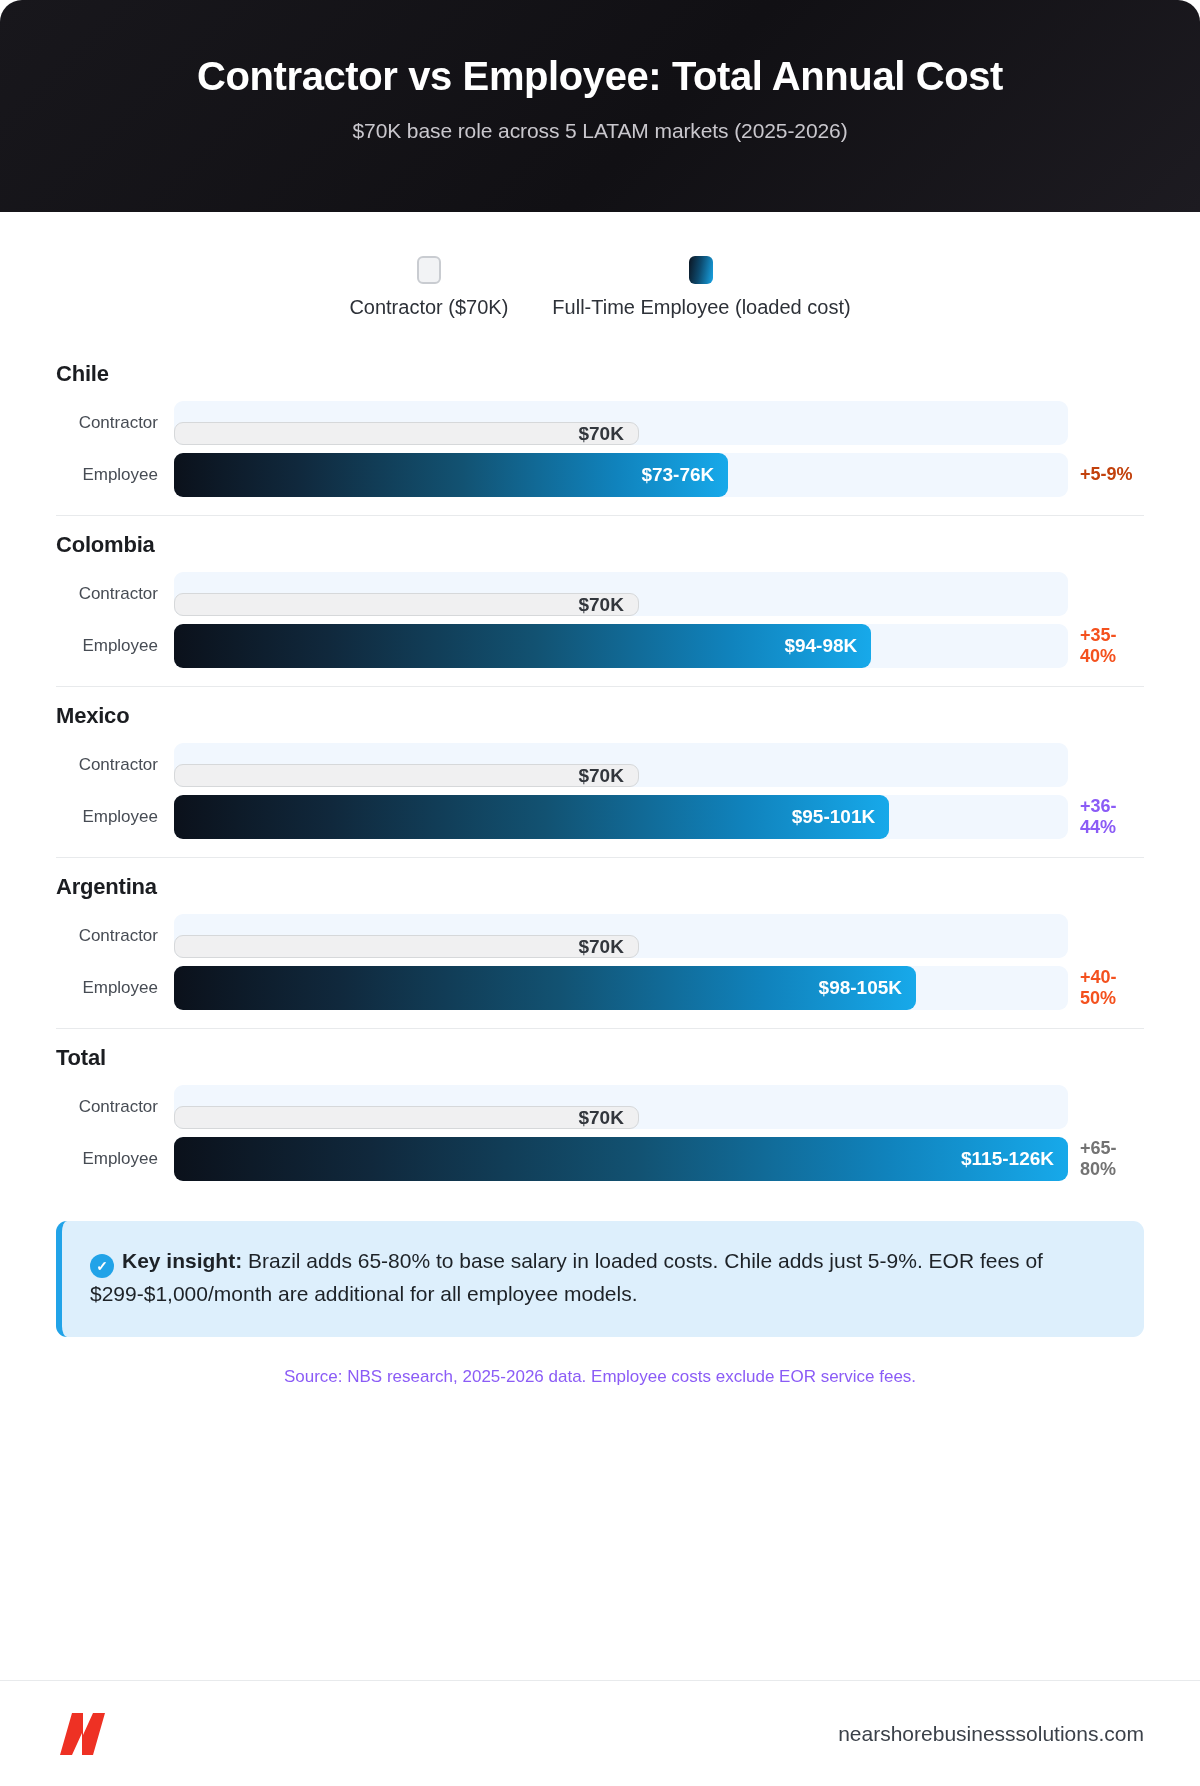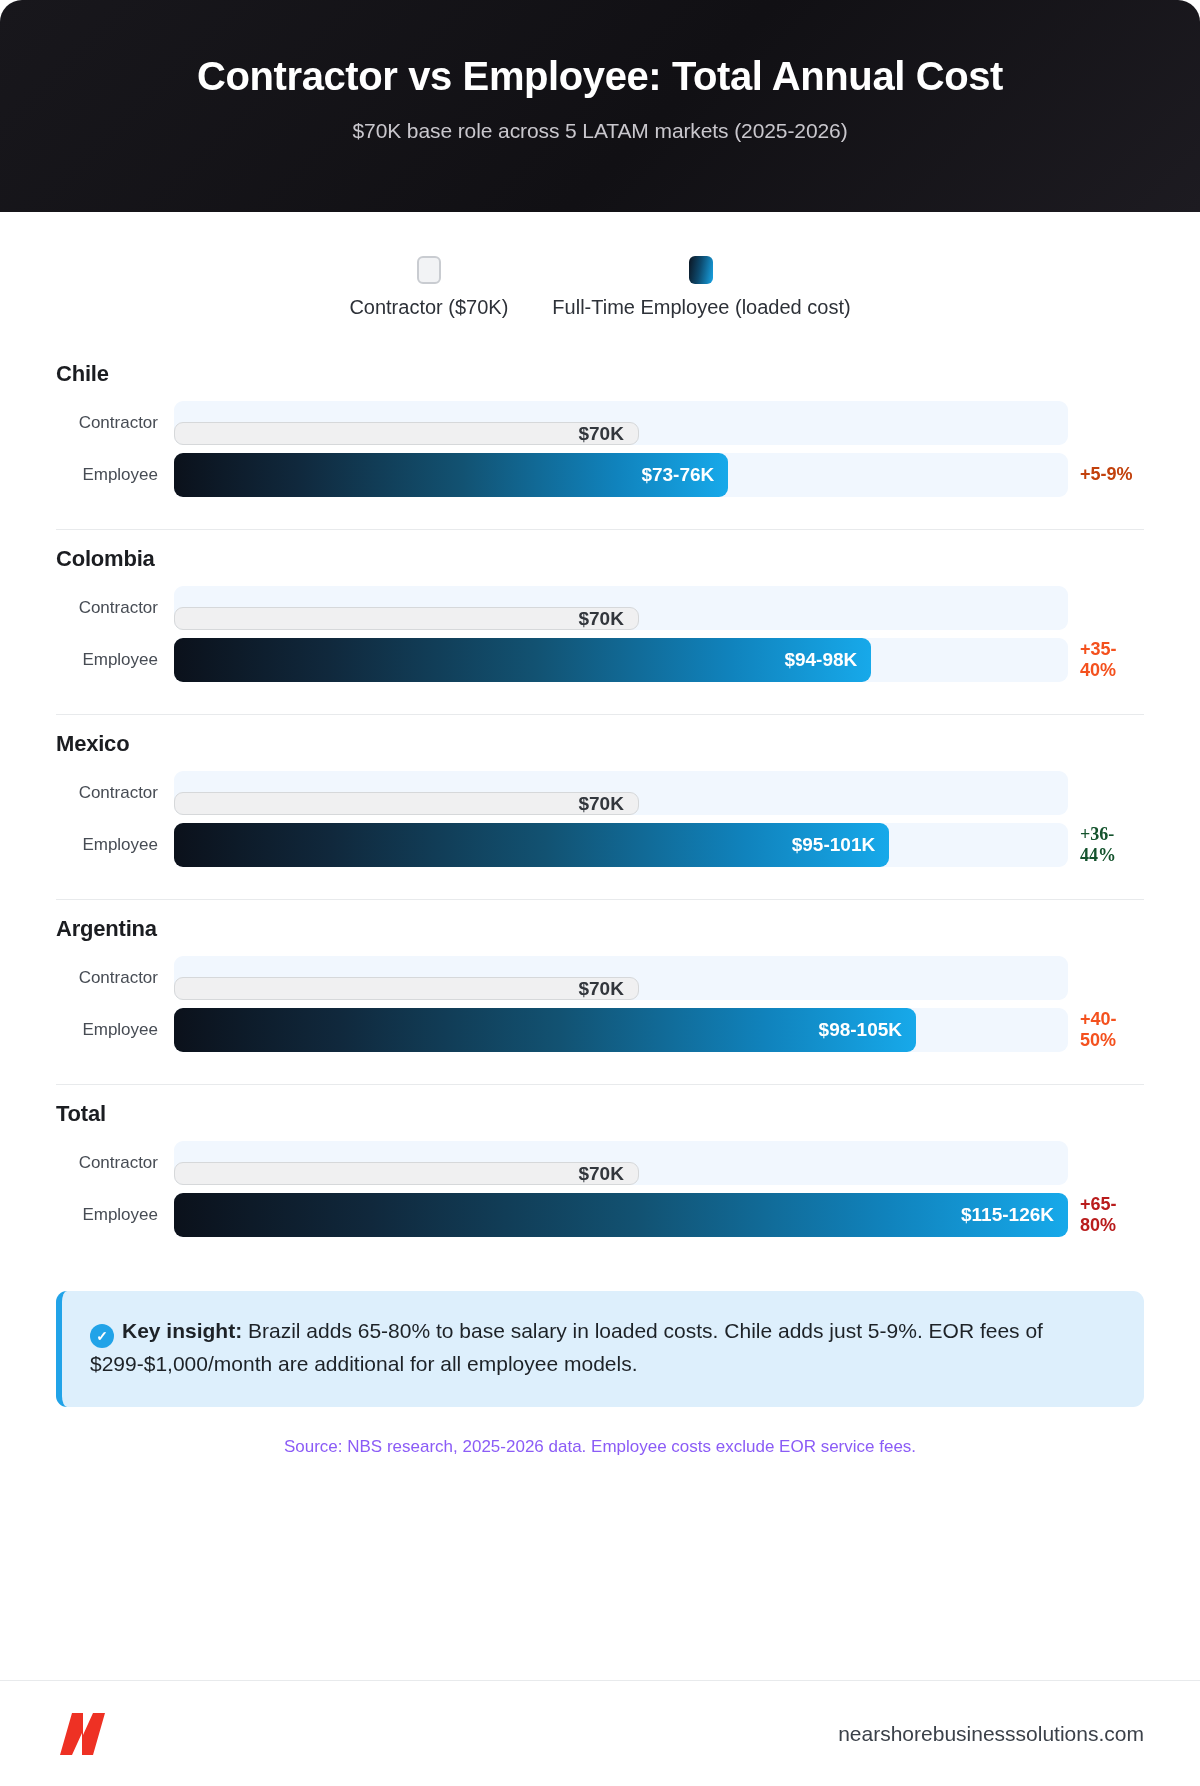--- a/index.html
+++ b/index.html
@@ -76,21 +76,21 @@
   .legend-swatch.employee {
     background: linear-gradient(100deg, #0c1420 0%, #0d4a6e 45%, #18a5e6 100%);
   }
   .legend-label {
     font-size: 20px;
     color: #2d3138;
   }
 
   
   .market {
-    padding: 16px 0 32px 0;
+    padding: 16px 0 18px 0;
     border-bottom: 1px solid #e8eaec;
   }
   .market:last-of-type { border-bottom: none; }
 
   .market-name {
     font-size: 22px;
     font-weight: bold;
     color: #1b1d21;
     margin-bottom: 14px;
     letter-spacing: -0.2px;
@@ -285,21 +285,21 @@
             </div>
             <div class="delta spacer"></div>
           </div>
           <div class="bar-row">
             <div class="row-label">Employee</div>
             <div class="track">
               <div class="fill employee" style="width: 80%;">
                 <span class="fill-value">$95-101K</span>
               </div>
             </div>
-            <div class="delta" style="color: #14532d; font-family: Liberation Serif, serif;">+36-44%</div>
+            <div class="delta" style="color: #8b5cf6;">+36-44%</div>
           </div>
         </div>
         <div class="market">
           <div class="market-name">Argentina</div>
           <div class="bar-row">
             <div class="row-label">Contractor</div>
             <div class="track">
               <div class="fill contractor" style="width: 52%;">
                 <span class="fill-value">$70K</span>
               </div>
@@ -327,21 +327,21 @@
             </div>
             <div class="delta spacer"></div>
           </div>
           <div class="bar-row">
             <div class="row-label">Employee</div>
             <div class="track">
               <div class="fill employee" style="width: 100%;">
                 <span class="fill-value">$115-126K</span>
               </div>
             </div>
-            <div class="delta" style="color: #b91c1c;">+65-80%</div>
+            <div class="delta" style="color: #737373;">+65-80%</div>
           </div>
         </div>
       </div>
 
     <div class="insight">
       <div class="insight-text">
         <span class="insight-badge">✓</span><span class="insight-lead">Key insight:</span><span> Brazil adds 65-80% to base salary in loaded costs. Chile adds just 5-9%. EOR fees of $299-$1,000/month are additional for all employee models.</span>
       </div>
     </div>
 

